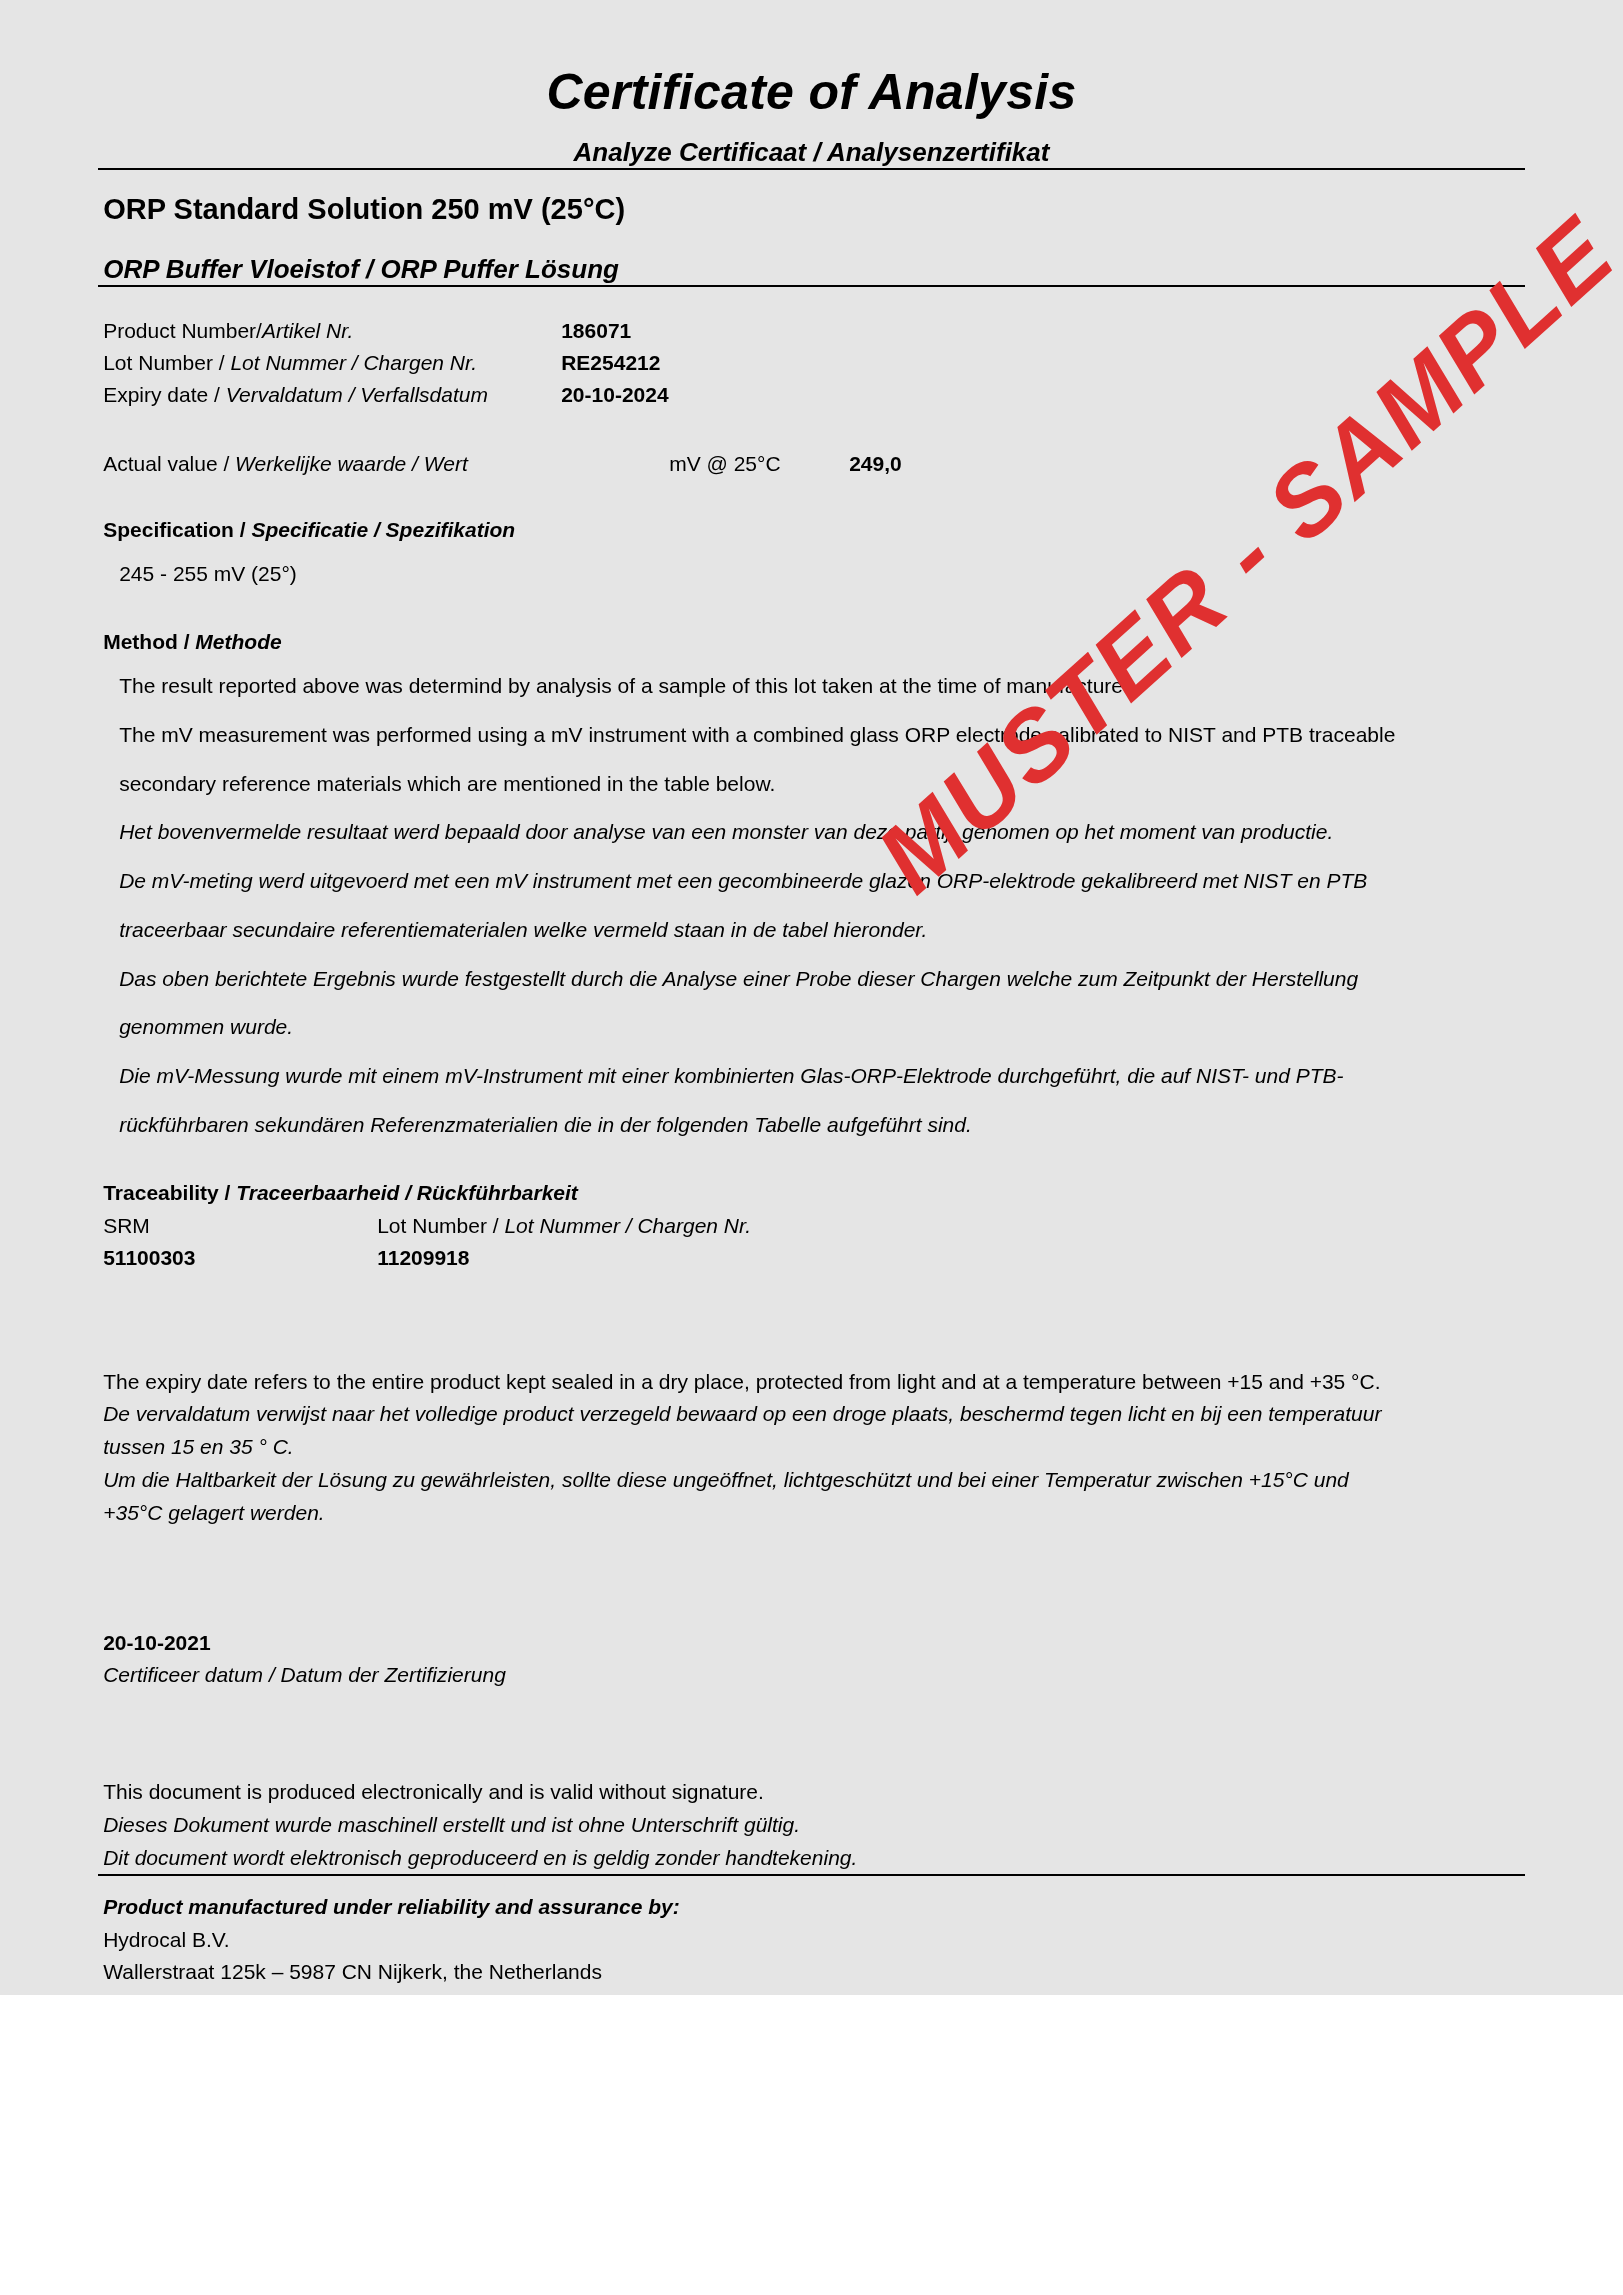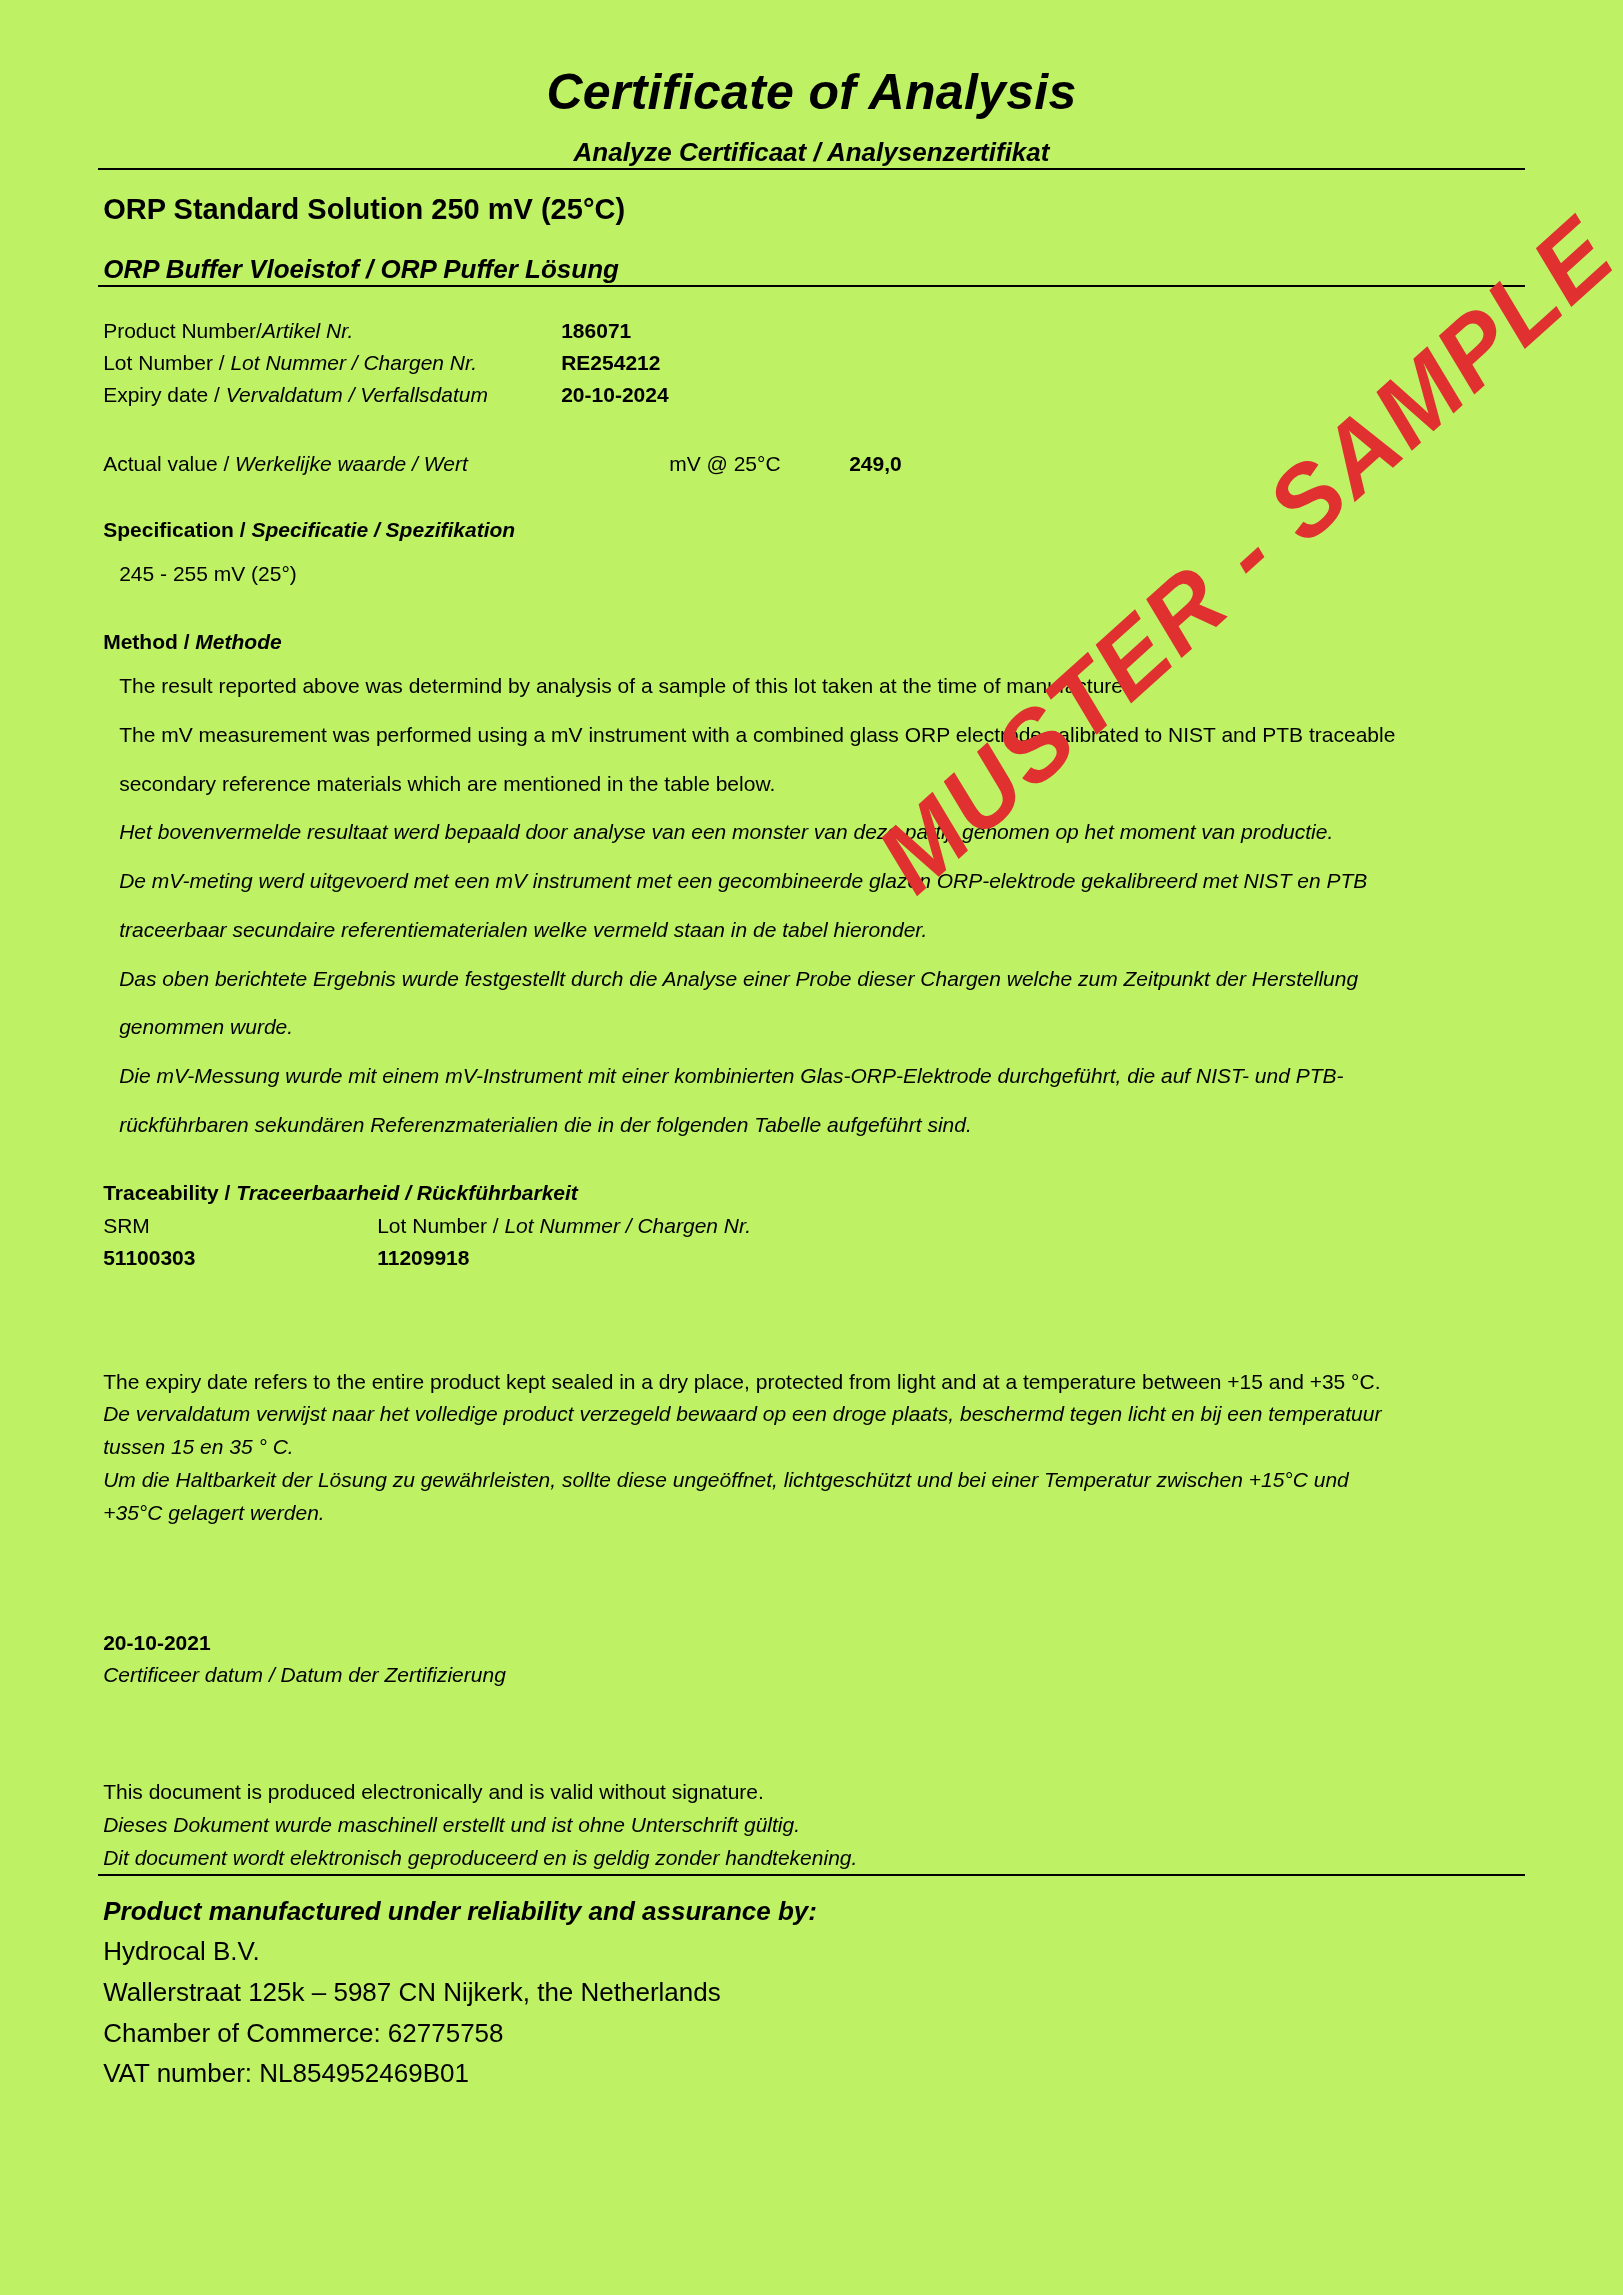--- a/index.html
+++ b/index.html
@@ -7,22 +7,22 @@
     padding: 0;
     background: #ffffff;
   }
   body {
     font-family: "Liberation Sans", sans-serif;
     color: #000000;
   }
   .page {
     position: relative;
     width: 1623px;
-    height: 2295px;
-    background: #bef264;
+    height: 1995px;
+    background: #e5e5e5;
     overflow: hidden;
     box-sizing: border-box;
   }
   .content {
     position: absolute;
     left: 0;
     top: 0;
     width: 1623px;
     height: 2295px;
     padding: 0 98px;
@@ -149,21 +149,21 @@
     line-height: 1.56;
   }
   .enote p { margin: 0; }
   .enote p.ital { font-style: italic; }
 
   
   .rule-bottom { margin-top: 77px; }
   .footer {
     margin-left: 5.2px;
     margin-top: 14.4px;
-    font-size: 26px;
+    font-size: 21px;
     line-height: 1.56;
   }
   .footer p { margin: 0; }
   .footer p.head { font-weight: bold; font-style: italic; }
 
   
   .watermark {
     position: absolute;
     right: 63px;
     top: 196px;

